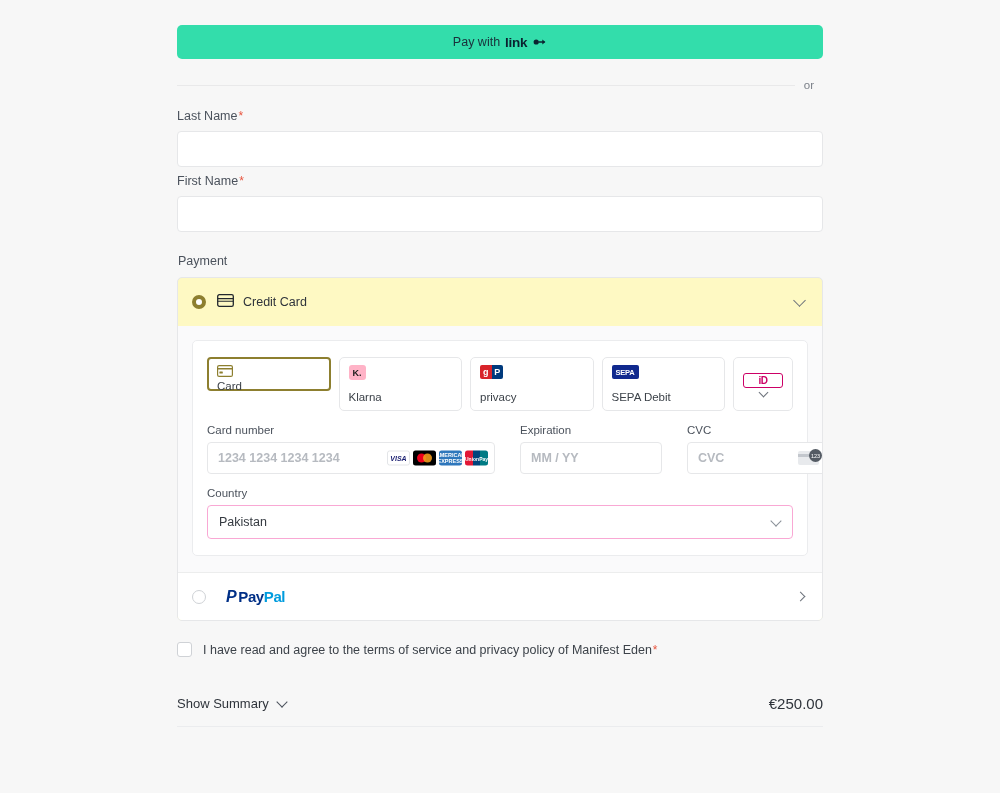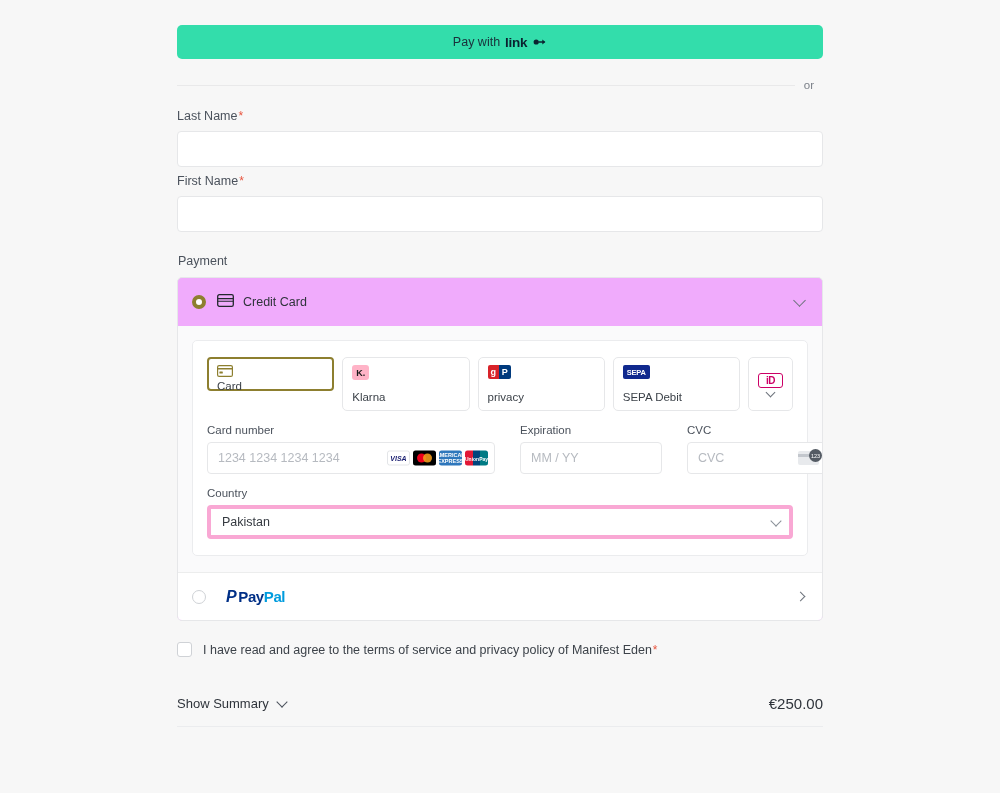--- a/index.html
+++ b/index.html
@@ -55,21 +55,21 @@
     border: 1px solid #e6e7e9; border-radius: 4px;
     padding: 0 11px; font-size: 12.5px; color: #353a41;
     font-family: "Liberation Sans", sans-serif;
     outline: none;
   }
   .text-input::placeholder { color: #b6bac0; }
 
   
   .pay-label { font-size: 12.5px; color: #4b525c; margin: 22px 1px 9px; }
   .pay-box {
-    background: #f0abfc;
+    background: #fef9c3;
     border: 1px solid #e6e7e9; border-radius: 5px;
     overflow: hidden;
   }
   .pay-head {
     display: flex; align-items: center;
     height: 48px; padding: 0 18px 0 14px;
     cursor: pointer;
   }
   .radio {
     width: 14px; height: 14px; border-radius: 50%;
@@ -127,21 +127,21 @@
     align-items: center; justify-content: center; }
   .lg-giro .p { flex: 1; background: #003a7d; display: flex;
     align-items: center; justify-content: center; }
   .lg-sepa {
     width: 27px; height: 14px; background: #10298e; border-radius: 2px;
     color: #fff; font-size: 7.5px; font-weight: bold;
     display: flex; align-items: center; justify-content: center;
     letter-spacing: -0.2px;
   }
   .lg-ideal {
-    width: 25px; height: 15px; display: flex; align-items: center;
+    width: 40px; height: 15px; display: flex; align-items: center;
     justify-content: center; font-size: 10px; font-weight: bold;
     color: #cc0066; border: 1.5px solid #cc0066; border-radius: 3px;
     letter-spacing: -0.5px;
   }
   .chev-sm {
     width: 7px; height: 7px;
     border-right: 1.5px solid #6c727b; border-bottom: 1.5px solid #6c727b;
     transform: rotate(45deg); margin-top: -3px;
   }
 
@@ -149,21 +149,21 @@
   .ci-label { font-size: 11.5px; color: #4b525c; margin-bottom: 6px; }
   .row { display: flex; gap: 25px; margin-top: 13px; }
   .col-num { flex: 0 0 288px; }
   .col-exp { flex: 0 0 142px; }
   .col-cvc { flex: 0 0 140px; }
   .ci-wrap { position: relative; }
   .ci {
     width: 100%; height: 32px;
     border: 1px solid #e6e7e9; border-radius: 4px; background: #fff;
     padding: 0 10px; font-size: 12.5px; color: #353a41;
-    font-family: "Liberation Sans", sans-serif; outline: none;
+    font-family: "Liberation Sans", sans-serif; outline: none; font-weight: bold;
   }
   .ci::placeholder { color: #b6bac0; }
   .brands {
     position: absolute; right: 7px; top: 50%; transform: translateY(-50%);
     display: flex; gap: 3px; pointer-events: none;
   }
   .brand {
     width: 23px; height: 15px; border-radius: 2.5px;
     display: flex; align-items: center; justify-content: center;
     font-size: 6.5px; font-weight: bold; color: #fff; overflow: hidden;
@@ -190,21 +190,21 @@
   }
   .cvc-ic:after {
     content: "123"; position: absolute; right: -3px; top: -2px;
     width: 13px; height: 13px; border-radius: 50%; background: #545b64;
     color: #fff; font-size: 5.5px; display: flex;
     align-items: center; justify-content: center;
   }
   .sel-wrap { position: relative; margin-top: 13px; }
   .sel {
     width: 100%; height: 34px;
-    border: 4px solid #f9a8d4; border-radius: 4px; background: #fff;
+    border: 1px solid #f9a8d4; border-radius: 4px; background: #fff;
     padding: 0 11px; font-size: 12.5px; color: #353a41;
     font-family: "Liberation Sans", sans-serif;
     appearance: none; -webkit-appearance: none; outline: none;
   }
   .sel-chev {
     position: absolute; right: 13px; top: 12px;
     width: 8px; height: 8px;
     border-right: 1.5px solid #8a9098; border-bottom: 1.5px solid #8a9098;
     transform: rotate(45deg); pointer-events: none;
   }

